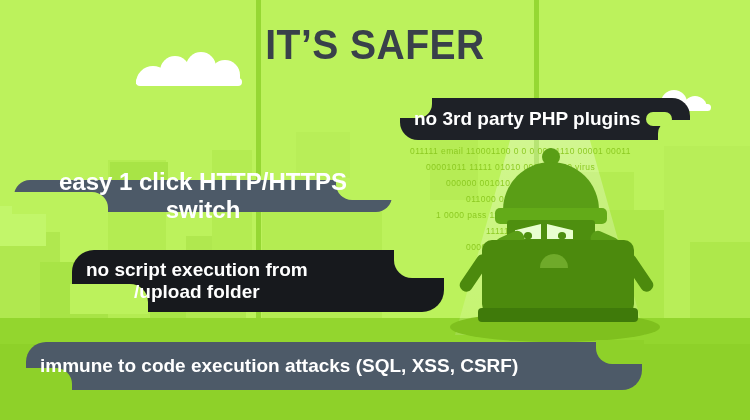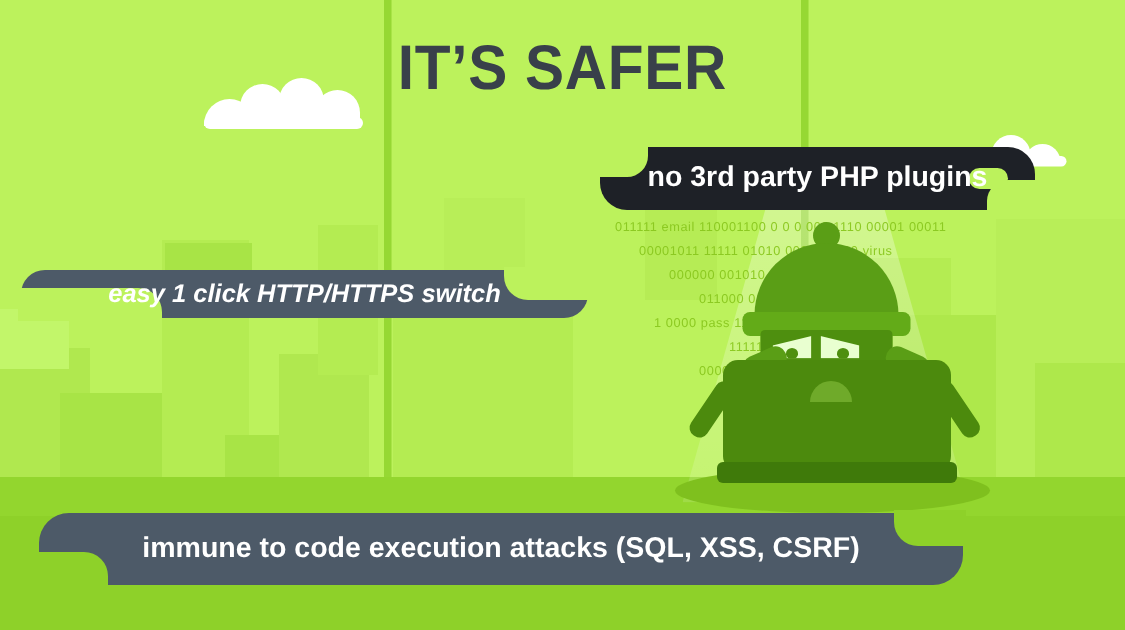--- a/index.html
+++ b/index.html
@@ -113,21 +113,20 @@
   #arm-r{left:232px;top:122px;transform:rotate(-34deg);}
   .hand{position:absolute;width:30px;height:15px;background:#5a9e16;border-radius:7px;}
   #hand-l{left:95px;top:104px;transform:rotate(-24deg);}
   #hand-r{left:190px;top:104px;transform:rotate(24deg);}
 
   
   .callout{
     position:absolute;
     display:flex;
     align-items:center;
-    justify-content:center;
     color:#ffffff;
     font-weight:bold;
     font-family:"Liberation Sans", sans-serif;
     box-sizing:border-box;
     border-radius:16px;
   }
   .callout .txt{
     position:relative;z-index:3;
     text-align:center;
     line-height:1.18;
@@ -140,21 +139,21 @@
     left:400px;top:98px;width:290px;height:42px;
     background:#1e2127;font-size:19px;
     border-radius:18px 18px 18px 18px;
   }
   #c-php .k1{left:-2px;top:-2px;width:34px;height:22px;background:#bcf25c;border-radius:0 0 14px 0;}
   #c-php .k2{right:-2px;bottom:-2px;width:34px;height:22px;background:#bcf25c;border-radius:14px 0 0 0;}
   #c-php .k3{right:18px;top:14px;width:26px;height:14px;background:#bcf25c;border-radius:999px;}
 
   #c-https{
     left:14px;top:180px;width:378px;height:32px;
-    background:#4d5a68;font-size:17px;border-radius:20px;font-style:italic;
+    background:#4d5a68;font-size:24px;border-radius:20px;
   }
   #c-https .k1{left:-2px;bottom:-2px;width:96px;height:22px;background:#bcf25c;border-radius:0 16px 0 0;}
   #c-https .k2{right:-2px;top:-2px;width:58px;height:22px;background:#bcf25c;border-radius:0 0 0 16px;}
 
   #c-script{
     left:72px;top:250px;width:372px;height:62px;
     background:#17191d;font-size:19px;border-radius:22px;
   }
   #c-script .k1{left:-2px;bottom:-2px;width:78px;height:30px;background:#bcf25c;border-radius:0 18px 0 0;}
   #c-script .k2{right:-2px;top:-2px;width:52px;height:30px;background:#bcf25c;border-radius:0 0 0 18px;}
@@ -255,20 +254,28 @@
     <span class="knob k3"></span>
     <span class="txt">no 3rd party PHP plugins</span>
   </div>
 
   <div class="callout" id="c-https">
     <span class="knob k1"></span>
     <span class="knob k2"></span>
     <span class="txt">easy 1 click HTTP/HTTPS switch</span>
   </div>
 
+  <div class="callout" id="c-script">
+    <span class="knob k1"></span>
+    <span class="knob k2"></span>
+    <span class="txt">
+      <span>no script execution from</span><br>
+      <span>/upload folder</span>
+    </span>
+  </div>
 
   <div class="callout" id="c-inject">
     <span class="knob k1"></span>
     <span class="knob k2"></span>
     <span class="txt">immune to code execution attacks (SQL, XSS, CSRF)</span>
   </div>
 
 </div>
 
 </body></html>

